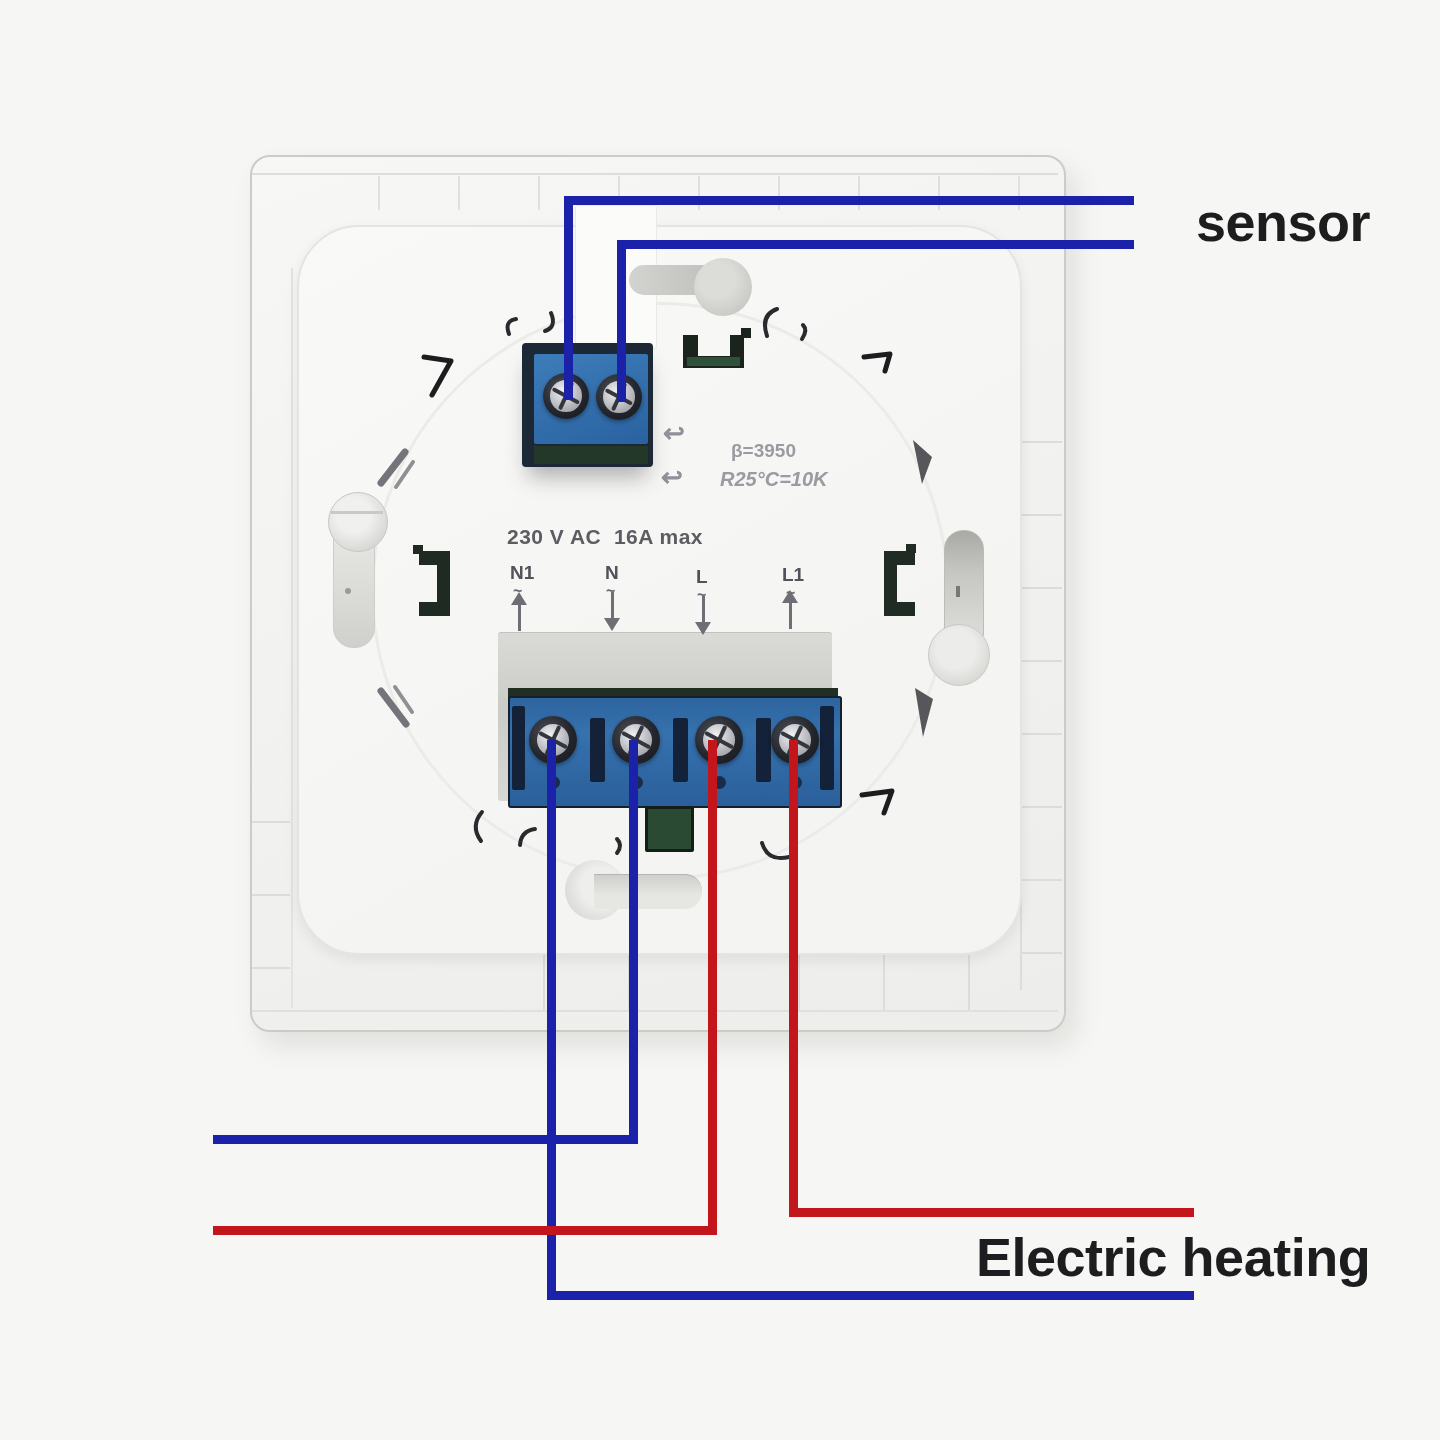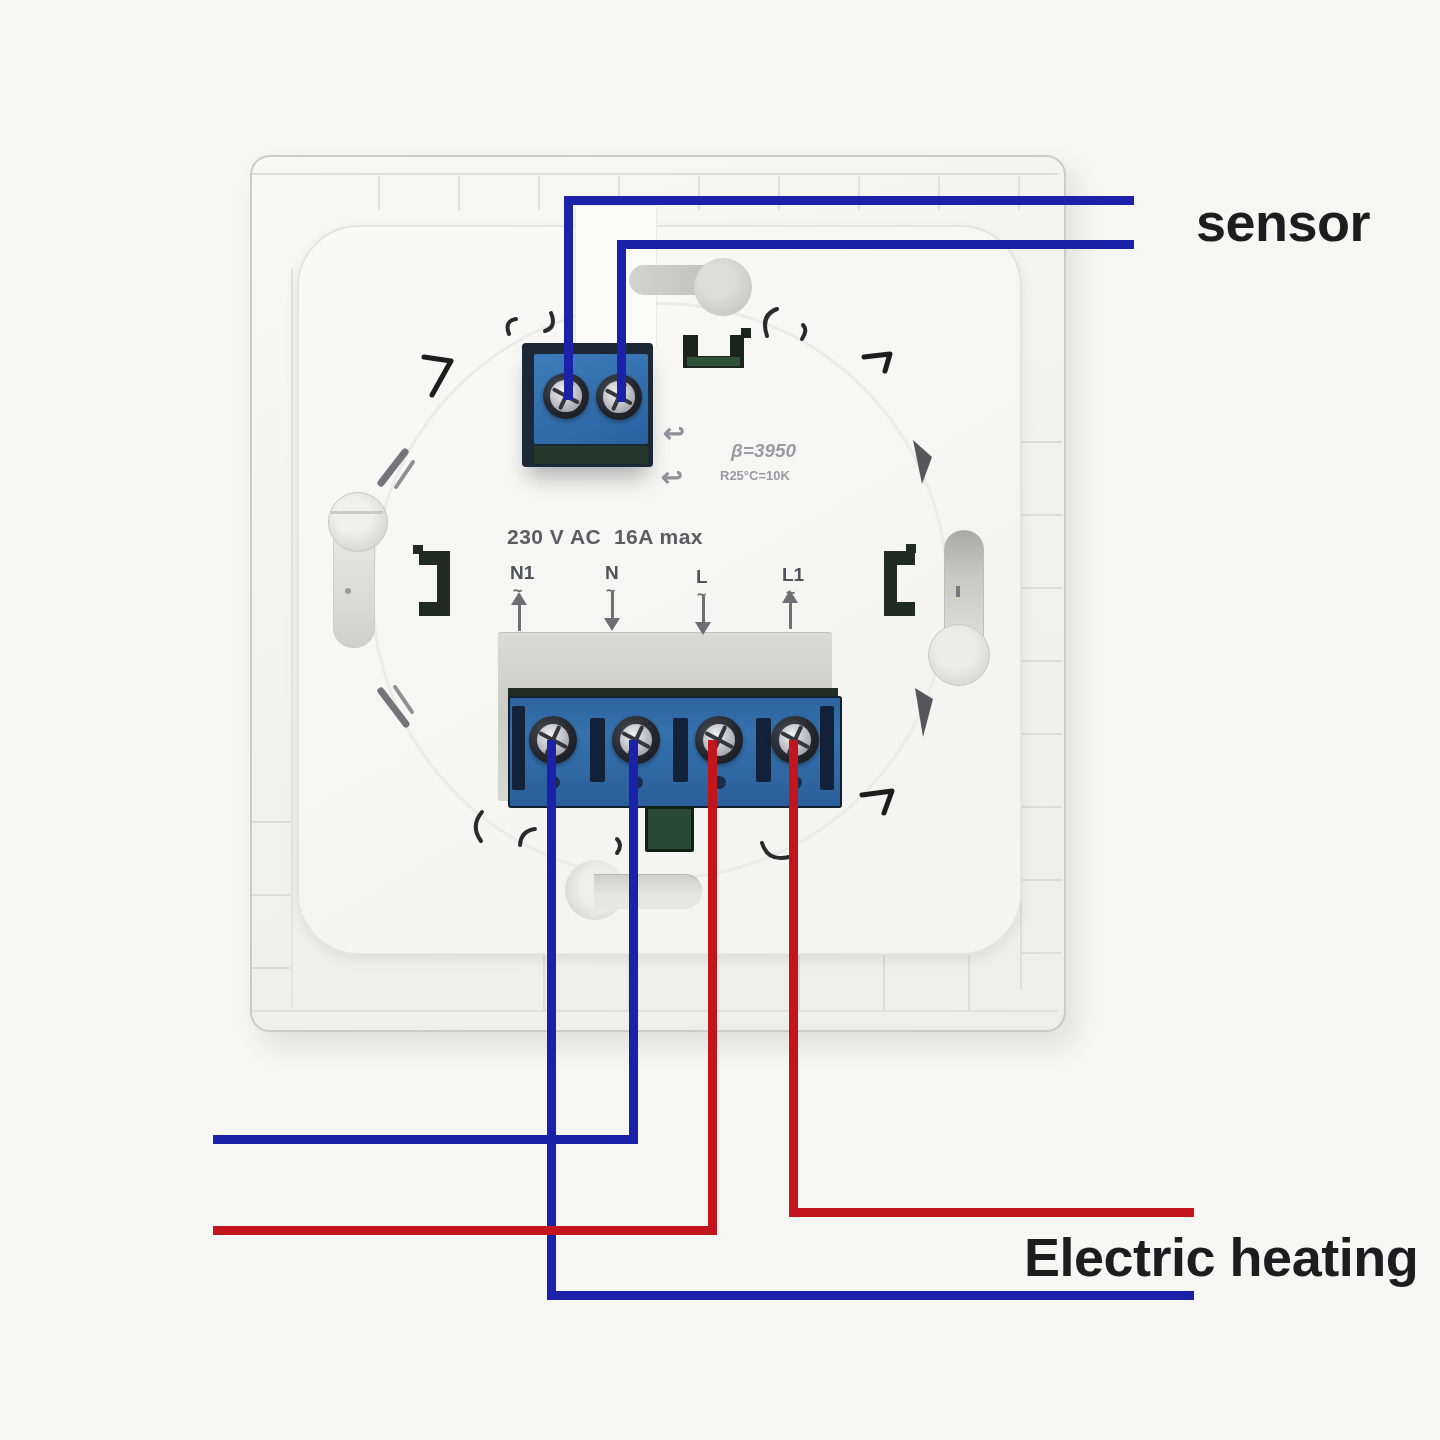--- a/index.html
+++ b/index.html
@@ -202,22 +202,22 @@
     <path d="M381,691 L406,724" stroke="#74747a" stroke-width="7" stroke-linecap="round"></path>
     <path d="M395,687 L412,712" stroke="#8f8f94" stroke-width="4" stroke-linecap="round"></path>
     <path d="M913,440 L932,457 L922,484 Z" fill="#56565b"></path>
     <path d="M915,688 L933,699 L923,737 Z" fill="#56565b"></path>
     <rect x="956" y="586" width="4" height="11" fill="#77777c"></rect>
     <circle cx="348" cy="591" r="3" fill="#9a9a97"></circle>
   </svg>
 
   <div class="abs hook" style="left:663px;top:420px;">↩</div>
   <div class="abs hook" style="left:661px;top:464px;">↩</div>
-  <div class="abs spec" style="left:731px;top:440px;font-size:19px;font-style:italic;">β=3950</div>
-  <div class="abs spec" style="left:720px;top:468px;font-size:13px;">R25°C=10K</div>
+  <div class="abs spec" style="left:731px;top:440px;font-size:19px;">β=3950</div>
+  <div class="abs spec" style="left:720px;top:468px;font-size:20px;font-style:italic;">R25°C=10K</div>
   <div class="abs print" style="left:507px;top:525px;font-size:21px;letter-spacing:.5px;">230 V AC  16A max</div>
 
   <div class="abs tlabel" style="left:510px;top:562px;">N1</div>
   <div class="abs tlabel" style="left:605px;top:562px;">N</div>
   <div class="abs tlabel" style="left:696px;top:566px;">L</div>
   <div class="abs tlabel" style="left:782px;top:564px;">L1</div>
   <div class="abs tilde" style="left:513px;top:583px;">~</div>
   <div class="abs tilde" style="left:606px;top:583px;">~</div>
   <div class="abs tilde" style="left:697px;top:587px;">~</div>
   <div class="abs tilde" style="left:786px;top:585px;">~</div>
@@ -246,15 +246,15 @@
   <div class="abs seg blue" style="left:547px;top:740px;width:9px;height:556px;"></div>
   <div class="abs seg blue" style="left:547px;top:1291px;width:647px;height:9px;"></div>
   <div class="abs seg blue" style="left:629px;top:740px;width:9px;height:404px;"></div>
   <div class="abs seg blue" style="left:213px;top:1135px;width:425px;height:9px;"></div>
   <div class="abs seg red" style="left:708px;top:740px;width:9px;height:495px;"></div>
   <div class="abs seg red" style="left:213px;top:1226px;width:504px;height:9px;"></div>
   <div class="abs seg red" style="left:789px;top:740px;width:9px;height:477px;"></div>
   <div class="abs seg red" style="left:789px;top:1208px;width:405px;height:9px;"></div>
 
   <div class="abs lbl" style="left:1168px;top:195px;margin-left:28px;">sensor</div>
-  <div class="abs lbl" style="left:1024px;top:1230px;">Electric heating</div>
+  <div class="abs lbl" style="left:976px;top:1230px;">Electric heating</div>
 
 </div>
 
 </body></html>

